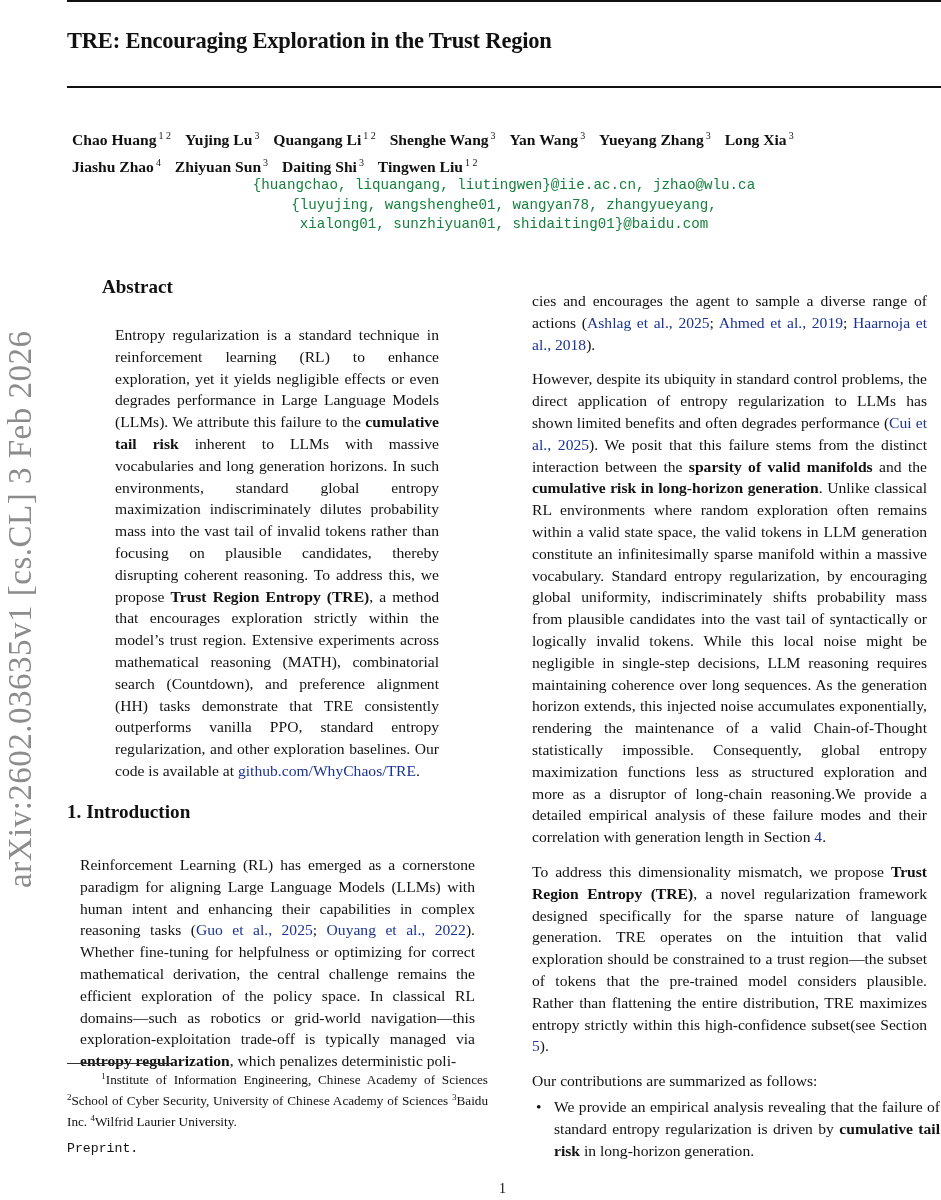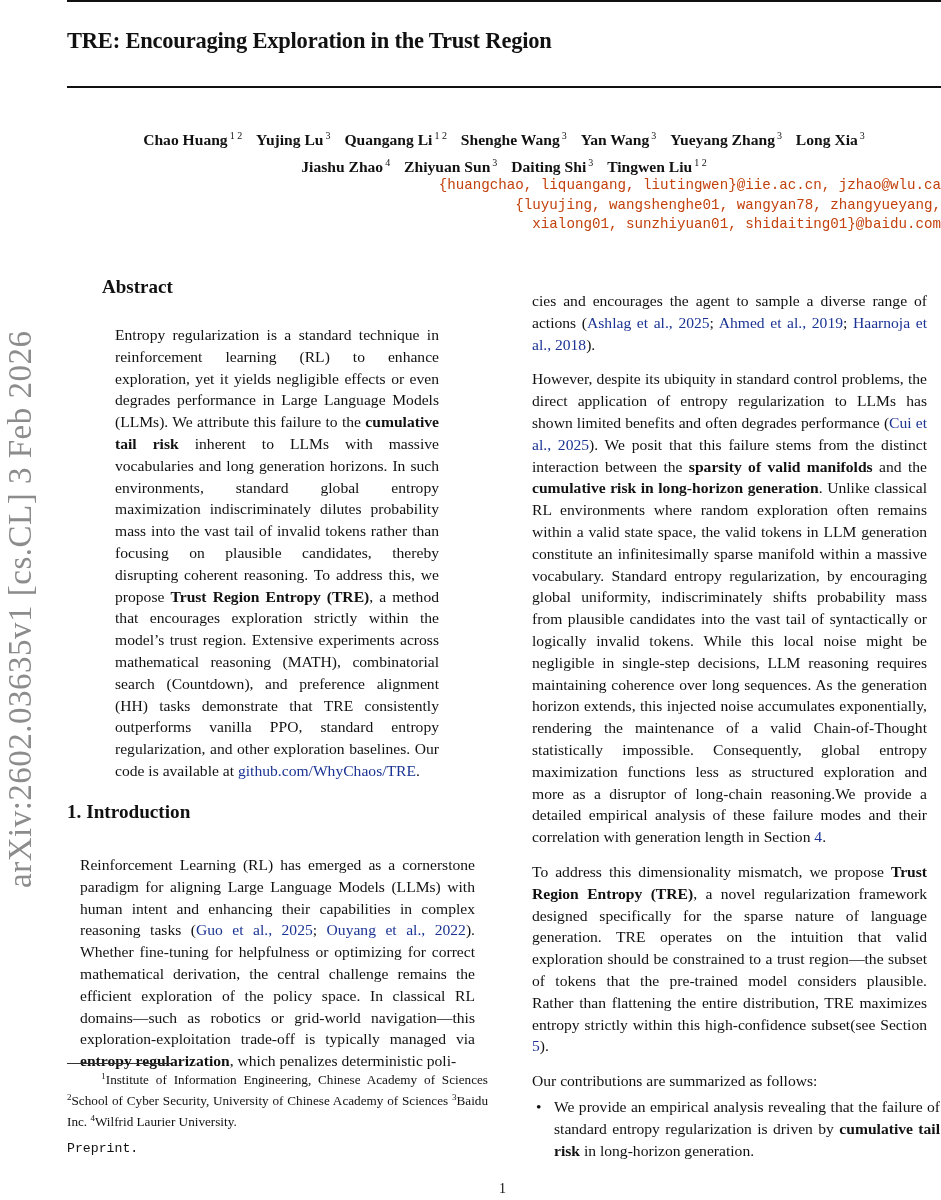--- a/index.html
+++ b/index.html
@@ -9,29 +9,29 @@
     color: #111111;
   }
   .rule { position: absolute; left: 67px; width: 874px; background: #111; }
   .rule.top { top: 0px; height: 2px; }
   .rule.bot { top: 86px; height: 2px; }
   .title {
     position: absolute; top: 28px; left: 67px; width: 874px; 
     font-weight: bold; font-size: 22.5px; letter-spacing: -0.2px;
   }
   .authors {
-    position: absolute; top: 124px; left: 67px; width: 874px; text-align: center;
+    position: absolute; top: 124px; left: 67px; width: 874px; text-align: left;
     font-weight: bold; font-size: 15.6px; line-height: 23px;
   }
   .authors .au { margin: 0 5px; white-space: nowrap; }
   .authors sup { font-weight: normal; font-size: 10px; vertical-align: 6px; margin-left: 2px; }
   .emails {
-    position: absolute; top: 176px; left: 67px; width: 874px; text-align: right;
+    position: absolute; top: 176px; left: 67px; width: 874px; text-align: center;
     font-family: "Liberation Mono", "DejaVu Sans Mono", monospace;
-    font-size: 14.2px; line-height: 19.5px; color: #c2410c;
+    font-size: 14.2px; line-height: 19.5px; color: #15803d;
   }
   .arxiv {
     position: absolute; left: 2px; top: 888px;
     transform-origin: 0 0; transform: rotate(-90deg);
     font-size: 33px; color: #8c8c8c; white-space: nowrap; letter-spacing: 0.5px;
   }
   .col { position: absolute; font-size: 15.6px; line-height: 21.8px; text-align: justify; }
   .col p { margin: 13px; }
   .abs-head {
     position: absolute; top: 276px; left: 102px; width: 350px; text-align: left;

